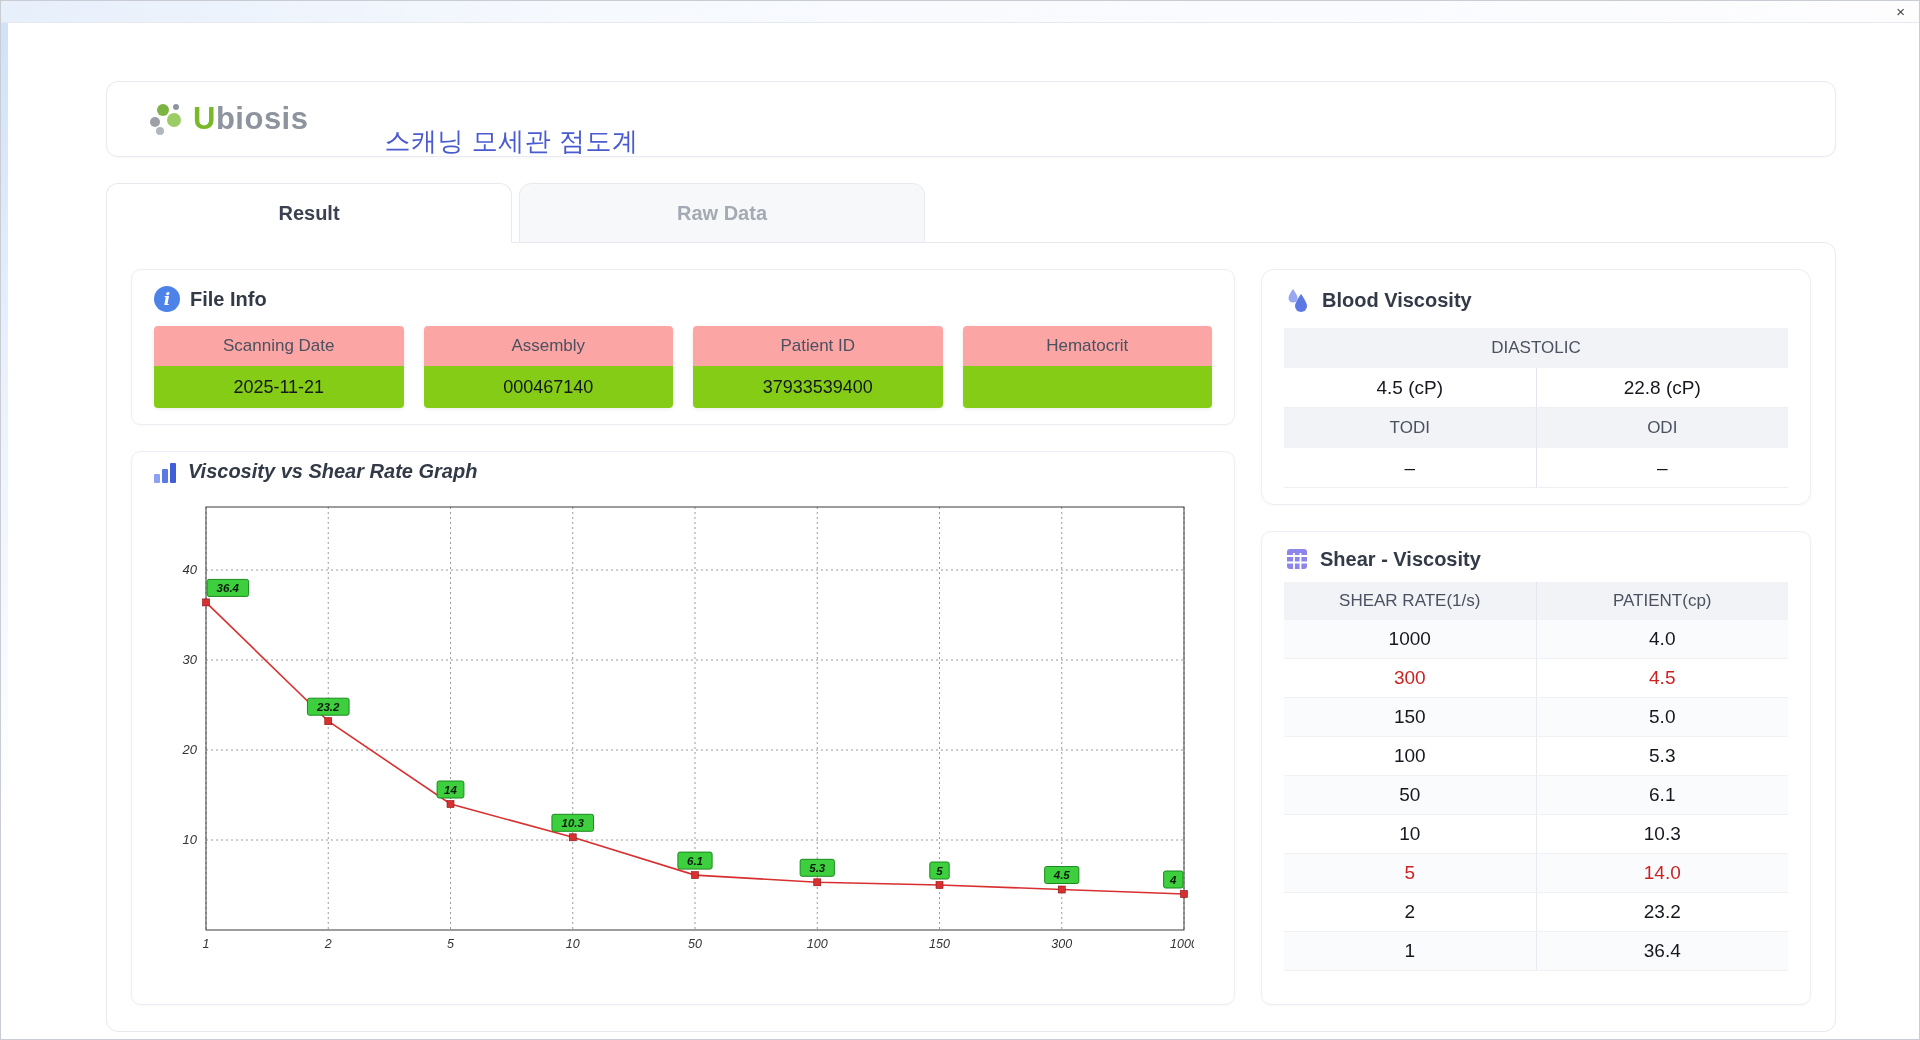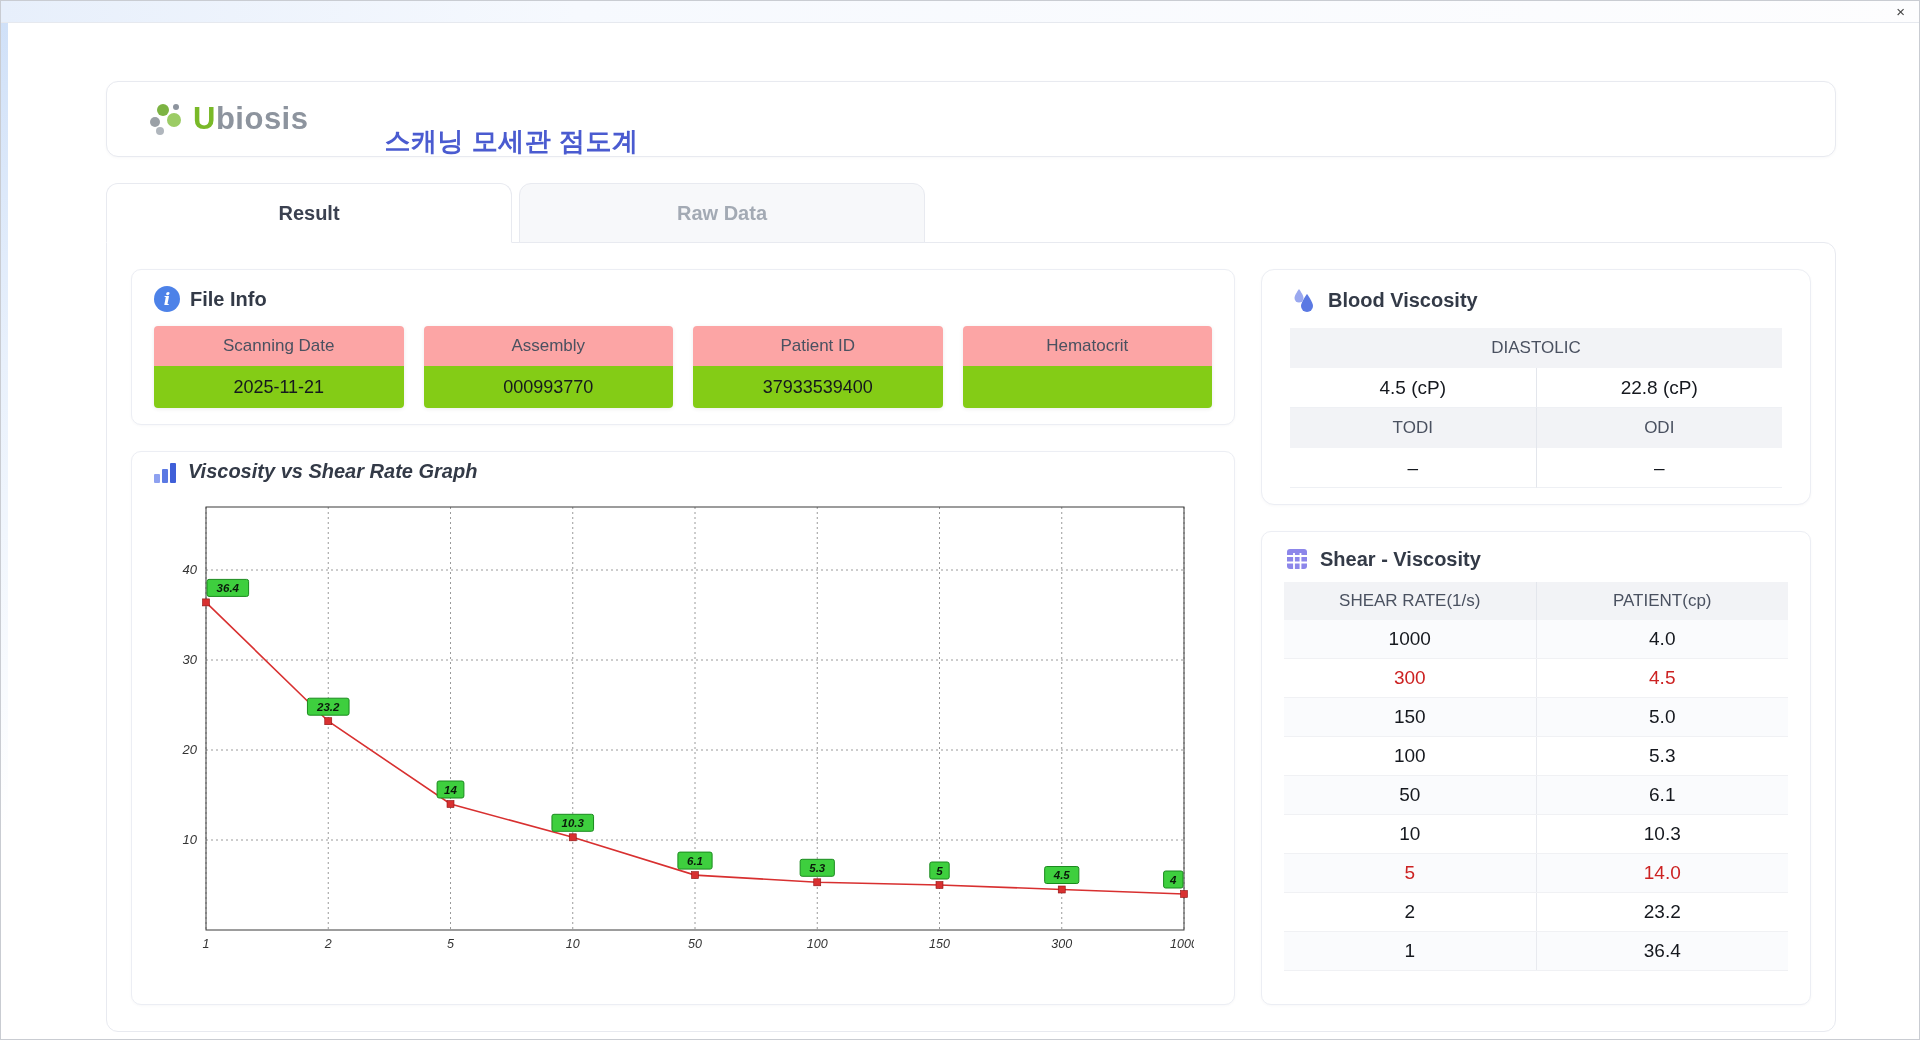--- a/index.html
+++ b/index.html
@@ -22,21 +22,21 @@
   
   .header-card {
     width:1730px; height:76px; border:1px solid #e8eaf0; border-radius:12px;
     display:flex; align-items:center; padding:0 38px; gap:76px; background:#fff;
     box-shadow:0 1px 3px rgba(20,30,60,0.03);
   }
   .logo { display:flex; align-items:center; gap:8px; }
   .brand { font-size:31px; font-weight:600; letter-spacing:.5px;text-align:center; }
   .brand .u { color:#79b928; font-weight:700; }
   .brand .rest { color:#8d949e; }
-  .app-title { font-size:26px; font-weight:bold; color:#4a5bd0; letter-spacing:.5px;margin-top:44px; }
+  .app-title { font-size:26px; font-weight:normal; color:#4a5bd0; letter-spacing:.5px;margin-top:44px; }
 
   
   .tabs { width:1730px; display:flex; align-items:flex-end; margin-top:26px; margin-bottom:-1px; position:relative; z-index:2; }
   .tab {
     width:406px; height:60px; border:1px solid #e8eaf0; border-radius:12px 12px 0 0;
     display:flex; align-items:center; justify-content:center;
     font-size:20px; font-weight:bold; color:#a3aab4; background:#f7f8fa;
     margin-right:7px; cursor:pointer; border-bottom:1px solid #e8eaf0;
   }
   .tab.active { background:#fff; color:#3b4150; border-bottom:1px solid #ffffff; }
@@ -72,21 +72,21 @@
   .info-icon { width:26px; height:26px; border-radius:50%; background:#4d82e8; color:#fff;
     display:flex; align-items:center; justify-content:center;
     font-family:"DejaVu Serif", serif; font-style:italic; font-weight:bold; font-size:17px; }
   .bars-icon { width:24px; height:22px; display:flex; align-items:flex-end; gap:2px; }
   .bars-icon i { display:block; width:6px; border-radius:1px; }
   .bars-icon .b1 { height:9px; background:#8ea1f0; }
   .bars-icon .b2 { height:14px; background:#5b79e3; }
   .bars-icon .b3 { height:20px; background:#3f5fd8; }
 
   
-  .bv-card { padding:16px 28px;border-radius:13px; }
+  .bv-card { padding:16px 22px;border-radius:13px; }
   .bv-card .card-title-row { margin-bottom:14px; }
   .bv-row { display:flex; }
   .bv-cell { flex:1; height:40px; display:flex; align-items:center; justify-content:center; }
   .bv-cell + .bv-cell { border-left:1px solid #e3e6ec; }
   .bv-head { background:#f2f3f6; font-size:17px; color:#4a5160; }
   .bv-val { font-size:19px; color:#15181e; border-bottom:1px solid #eef0f4; background:#fff; }
 
   
   .sv-card { flex:1; padding:14px 22px; overflow:hidden; }
   .sv-card .card-title-row { margin-bottom:10px; }
@@ -141,21 +141,21 @@
             <span class="info-icon">i</span>
             <span class="card-title">File Info</span>
           </div>
           <div class="fields">
               <div class="field">
                 <div class="field-label">Scanning Date</div>
                 <div class="field-value">2025-11-21</div>
               </div>
               <div class="field">
                 <div class="field-label">Assembly</div>
-                <div class="field-value">000993770</div>
+                <div class="field-value">000467140</div>
               </div>
               <div class="field">
                 <div class="field-label">Patient ID</div>
                 <div class="field-value">37933539400</div>
               </div>
               <div class="field">
                 <div class="field-label">Hematocrit</div>
                 <div class="field-value"></div>
               </div>
             </div>

